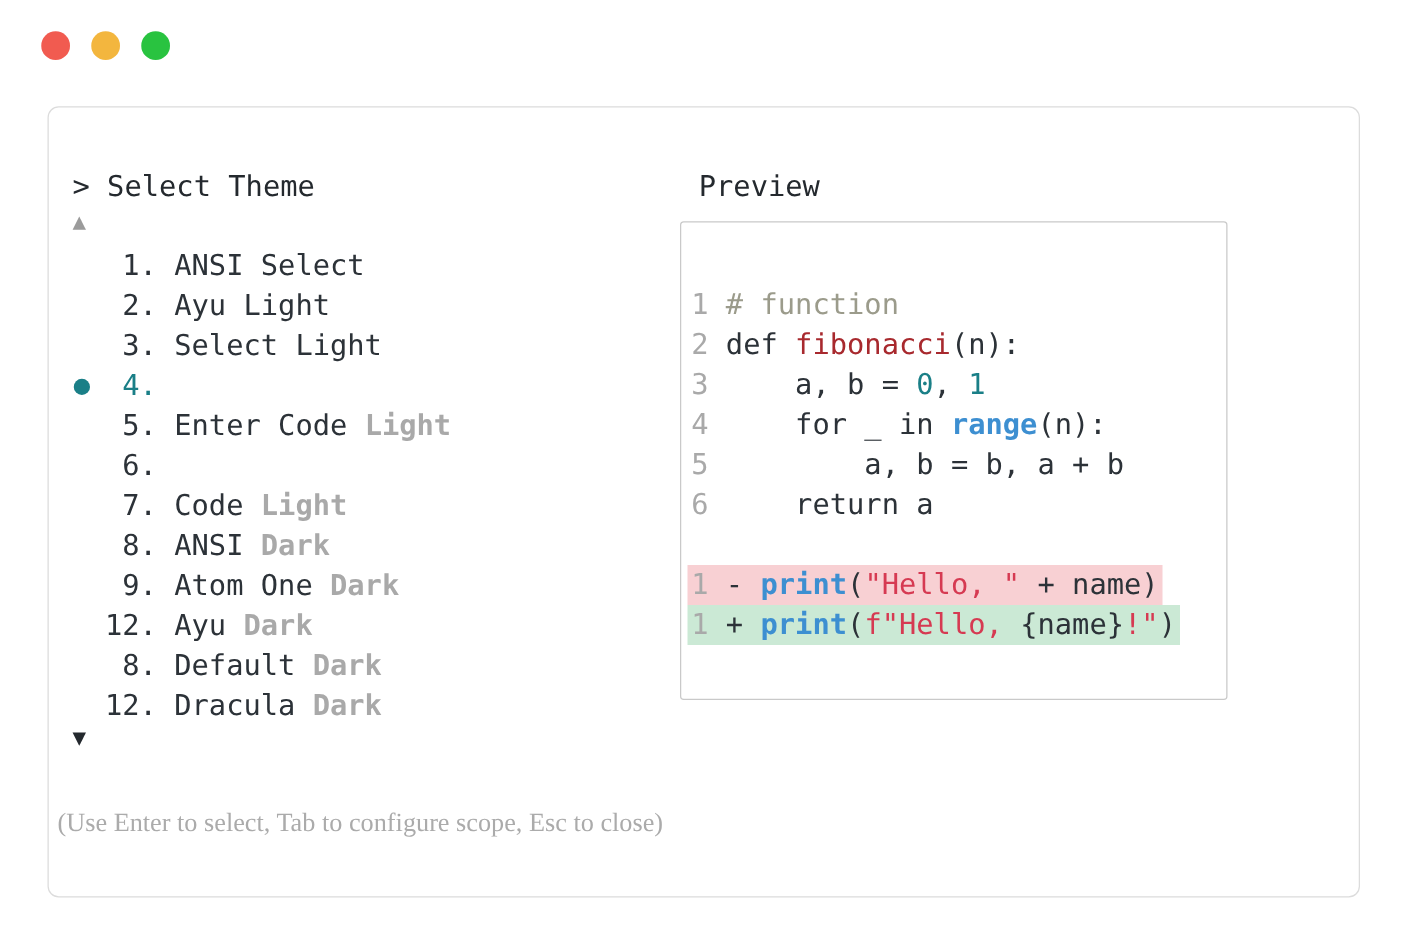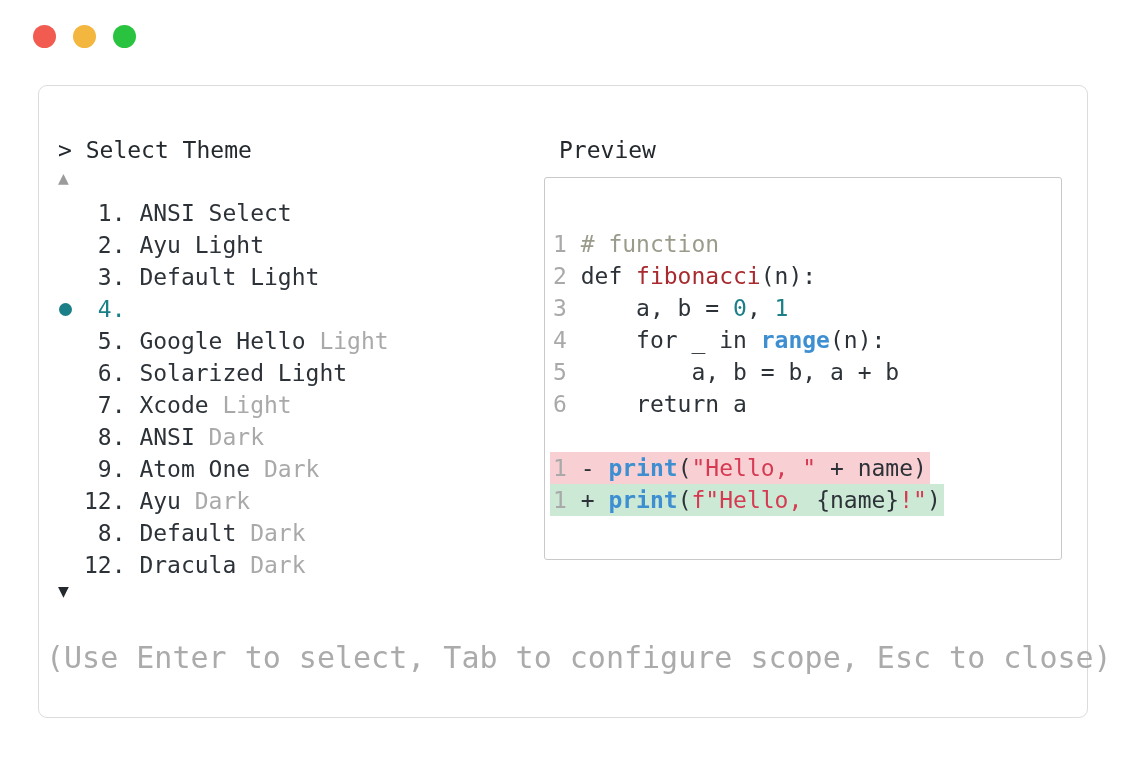--- a/index.html
+++ b/index.html
@@ -20,26 +20,26 @@
   .panel{position:absolute; left:38px; top:85px; width:1050px; height:633px;
     border:1.5px solid var(--panel-border); border-radius:9px; background:#fff;padding-left:18px;}
   .prompt{position:absolute; left:19px; top:48px; font-size:23px; line-height:32px; color:#24292e;}
   .scroll-up{position:absolute; left:19px; top:80px; font-size:18px; line-height:24px; color:#9b9b9b; cursor:default;}
   .theme-list{position:absolute; left:19px; top:111px; width:480px;}
   .theme-row{display:flex; align-items:center; height:32px; font-size:23px; white-space:pre;}
   .bullet{width:26px; display:flex; align-items:center;}
   .dot{width:13px; height:13px; border-radius:50%; background:var(--teal); margin-left:1px;}
   .num{display:inline-block; width:3ch; text-align:right; color:var(--ink);}
   .theme-label{margin-left:1ch; color:var(--ink);}
-  .variant-muted{color:var(--muted);}
+  .variant-muted{color:var(--muted);font-weight:bold;}
   .theme-row.selected .num, .theme-row.selected .theme-label{color:var(--teal);}
   .scroll-down{position:absolute; left:19px; top:493px; font-size:18px; line-height:24px; color:#24292e; cursor:default;}
-  .help{position:absolute; left:7px; top:556px; font-size:30px; line-height:32px; color:var(--help); white-space:pre;}
+  .help{position:absolute; left:7px; top:556px; font-size:21px; line-height:32px; color:var(--help); white-space:pre;font-family:Liberation Serif, serif;}
   .preview-label{position:absolute; left:500px; top:48px; font-size:23px; line-height:32px; color:#24292e;margin-left:20px;}
-  .preview-box{position:absolute; left:505px; top:91px; width:518px; height:383px;
+  .preview-box{position:absolute; left:505px; top:91px; width:438px; height:383px;
     border:1.5px solid var(--preview-border); border-radius:3px; background:#fff;}
   .code{position:absolute; left:8px; top:50px; font-size:23px; line-height:32px; white-space:pre;}
   .code-line{height:32px;}
   .line-inner{display:inline-block; padding:0 3px; margin-left:-3px;}
   .line-inner.removed{background:var(--removed-bg);}
   .line-inner.added{background:var(--added-bg);}
   .ln{display:inline-block; width:2ch; color:var(--muted);}
   .seg.plain{color:var(--ink);text-align:right;}
   .seg.comment{color:var(--comment);}
   .seg.function{color:var(--func-red);margin-top:16px;}
@@ -55,25 +55,25 @@
   <span class="light yellow"></span>
   <span class="light green"></span>
 </div>
 
 <div class="panel">
   <div class="prompt">&gt; Select Theme</div>
   <div class="scroll-up">▲</div>
   <div class="theme-list" id="theme-list">
       <div class="theme-row"><span class="bullet"></span><span class="num">1.</span><span class="theme-label">ANSI Select</span></div>
       <div class="theme-row"><span class="bullet"></span><span class="num">2.</span><span class="theme-label">Ayu Light</span></div>
-      <div class="theme-row"><span class="bullet"></span><span class="num">3.</span><span class="theme-label">Default Light</span></div>
+      <div class="theme-row"><span class="bullet"></span><span class="num">3.</span><span class="theme-label">Select Light</span></div>
       <div class="theme-row selected"><span class="bullet"><span class="dot"></span></span><span class="num">4.</span></div>
-      <div class="theme-row"><span class="bullet"></span><span class="num">5.</span><span class="theme-label">Google Hello</span><span class="theme-label variant-muted">Light</span></div>
-      <div class="theme-row"><span class="bullet"></span><span class="num">6.</span><span class="theme-label">Solarized Light</span></div>
-      <div class="theme-row"><span class="bullet"></span><span class="num">7.</span><span class="theme-label">Xcode</span><span class="theme-label variant-muted">Light</span></div>
+      <div class="theme-row"><span class="bullet"></span><span class="num">5.</span><span class="theme-label">Enter Code</span><span class="theme-label variant-muted">Light</span></div>
+      <div class="theme-row"><span class="bullet"></span><span class="num">6.</span></div>
+      <div class="theme-row"><span class="bullet"></span><span class="num">7.</span><span class="theme-label">Code</span><span class="theme-label variant-muted">Light</span></div>
       <div class="theme-row"><span class="bullet"></span><span class="num">8.</span><span class="theme-label">ANSI</span><span class="theme-label variant-muted">Dark</span></div>
       <div class="theme-row"><span class="bullet"></span><span class="num">9.</span><span class="theme-label">Atom One</span><span class="theme-label variant-muted">Dark</span></div>
       <div class="theme-row"><span class="bullet"></span><span class="num">12.</span><span class="theme-label">Ayu</span><span class="theme-label variant-muted">Dark</span></div>
       <div class="theme-row"><span class="bullet"></span><span class="num">8.</span><span class="theme-label">Default</span><span class="theme-label variant-muted">Dark</span></div>
       <div class="theme-row"><span class="bullet"></span><span class="num">12.</span><span class="theme-label">Dracula</span><span class="theme-label variant-muted">Dark</span></div>
     </div>
   <div class="scroll-down">▼</div>
   <div class="help">(Use Enter to select, Tab to configure scope, Esc to close)</div>
 
   <div class="preview-label">Preview</div>

